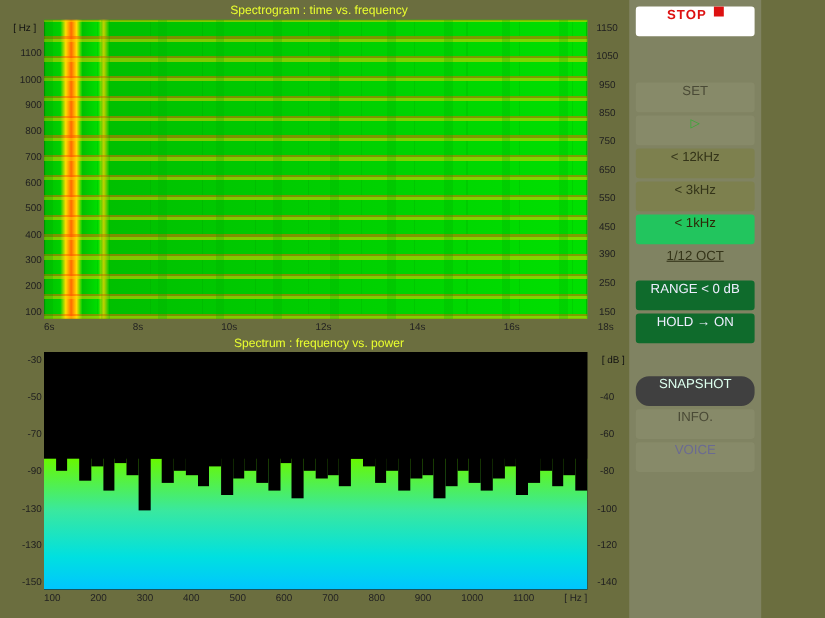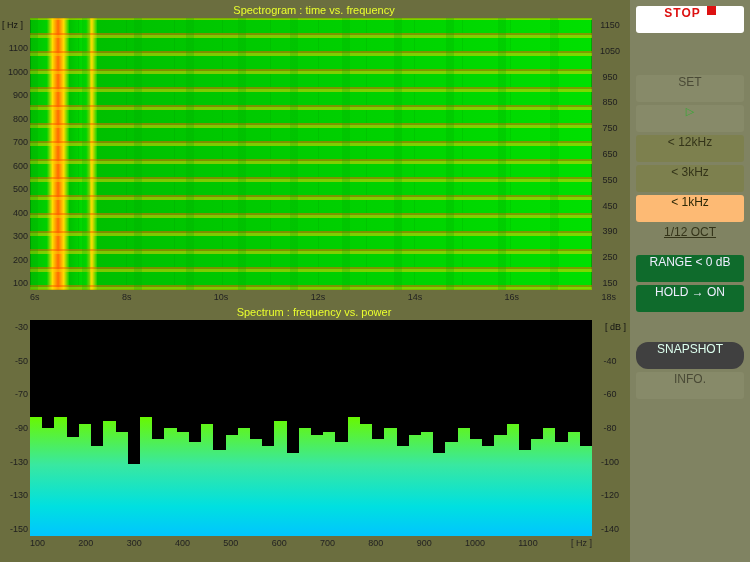--- a/index.html
+++ b/index.html
@@ -5,23 +5,23 @@
   * { box-sizing: border-box; margin: 0; padding: 0; }
   body {
     background: #6b6e3f;
     width: 750px;
     height: 562px;
     overflow: hidden;
     font-family: Arial, sans-serif;
     display: flex;
   }
   .main {
-    width: 630px;
+    width: 572px;
     height: 562px;
-    padding: 4px 2px 2px 0;
+    padding: 4px 2px 2px 10px;
     display: flex;
     flex-direction: column;
   }
   .side {
     width: 120px;
     height: 562px;
     background: #808362;
     display: flex;
     flex-direction: column;
     padding: 6px 6px;
@@ -121,21 +121,21 @@
     justify-content:center;
     font-size: 12px;
     cursor:pointer;
     user-select:none;
   }
   .btn-stop { background: #fff; color:#d11; font-weight: bold; letter-spacing:1px;}
   .stop-sq { display:inline-block; width:9px; height:9px; background:#d11; margin-left:6px;}
   .spacer { height: 36px; }
   .btn-ghost { background: rgba(140,143,110,.6); color: #4a4a36; }
   .btn-olive { background: #7d804e; color:#343419; }
-  .btn-olive.active { background: #fdba74; color:#2d2806; }
+  .btn-olive.active { background: #22c55e; color:#2d2806; }
   .btn-olive-lbl { background: transparent; color:#343419;text-decoration:underline; }
   .btn-green { background: #0f6b2c; color:#eef; }
   .btn-dark { background: #404040; color:#dfe; border-radius:12px;}
   .gapL { height: 24px; }
   .tri { color:#3a3; font-size:11px;}
 </style>
 </head>
 <body>
 
 <div class="main">
@@ -280,13 +280,14 @@
     </div>
   <div class="btn btn-olive">&lt; 12kHz</div>
   <div class="btn btn-olive">&lt; 3kHz</div>
   <div class="btn btn-olive active">&lt; 1kHz</div>
   <div class="btn btn-olive-lbl">1/12 OCT</div>
   <div class="btn btn-green">RANGE &lt; 0 dB</div>
   <div class="btn btn-green">HOLD → ON</div>
   <div class="gapL"></div>
   <div class="btn btn-dark">SNAPSHOT</div>
   <div class="btn btn-ghost">INFO.</div>
+  <div class="btn btn-ghost" style="color:#6b6b92;">VOICE</div>
 </div>
 
 </body></html>

